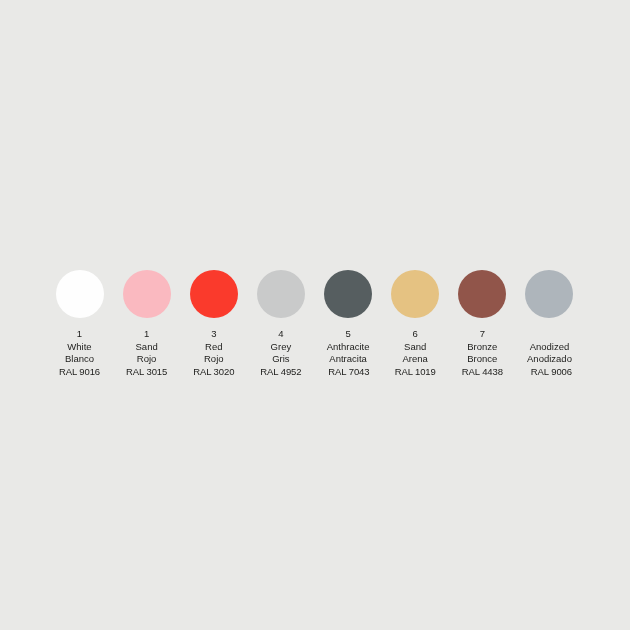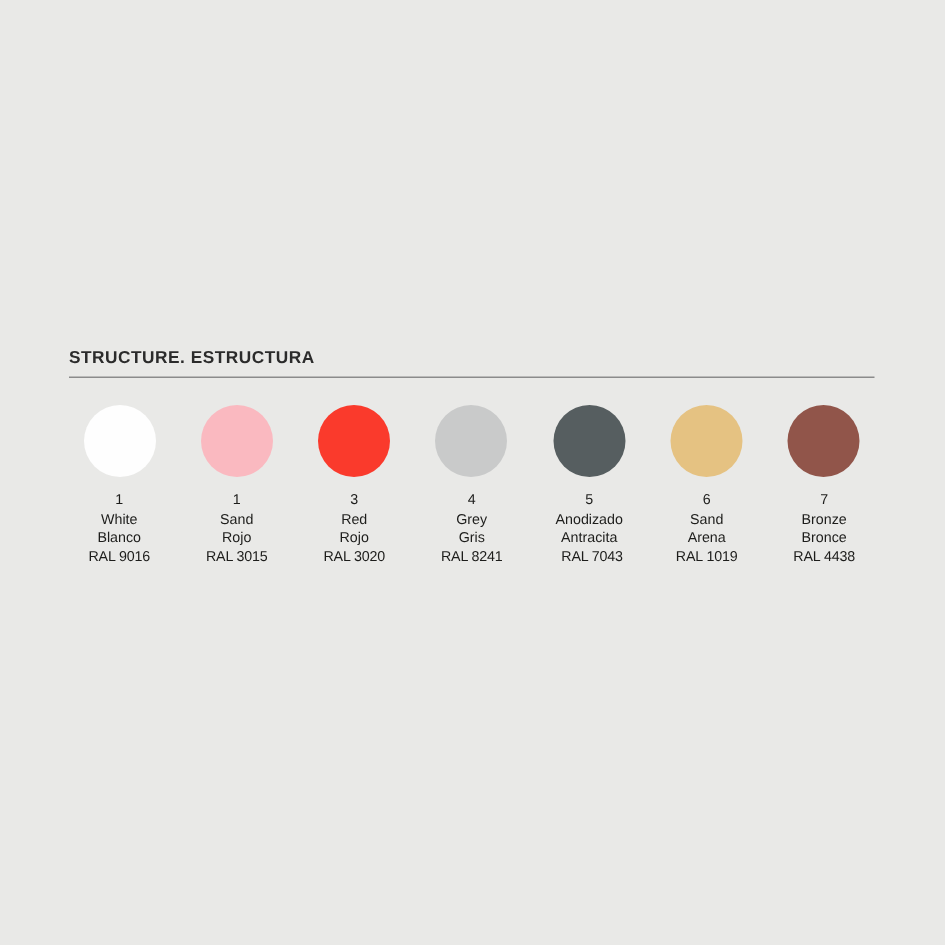--- a/index.html
+++ b/index.html
@@ -105,24 +105,20 @@
   .swatch-ral {
     letter-spacing: -0.1px;
     text-align: right;
   }
 </style>
 </head>
 <body style="background: rgb(233, 233, 231);">
 
 <div class="page">
 
-  <div class="section">
-    <div class="section-title">STRUCTURE. ESTRUCTURA</div>
-    <div class="section-rule" style="background: rgb(139, 139, 139);"></div>
-  </div>
 
   <div class="swatch-strip">
 
     <div class="swatch">
       <div class="swatch-dot" style="background:#fefefe"></div>
       <div class="swatch-caption">
         <span class="swatch-number">1</span>
         <span class="swatch-name-en">White</span>
         <span class="swatch-name-es">Blanco</span>
         <span class="swatch-ral">RAL 9016</span>
@@ -148,29 +144,29 @@
         <span class="swatch-ral">RAL 3020</span>
       </div>
     </div>
 
     <div class="swatch">
       <div class="swatch-dot" style="background:#c9caca"></div>
       <div class="swatch-caption">
         <span class="swatch-number">4</span>
         <span class="swatch-name-en">Grey</span>
         <span class="swatch-name-es">Gris</span>
-        <span class="swatch-ral">RAL 8241</span>
+        <span class="swatch-ral">RAL 4952</span>
       </div>
     </div>
 
     <div class="swatch">
       <div class="swatch-dot" style="background:#565e60"></div>
       <div class="swatch-caption">
         <span class="swatch-number">5</span>
-        <span class="swatch-name-en">Anodizado</span>
+        <span class="swatch-name-en">Anthracite</span>
         <span class="swatch-name-es">Antracita</span>
         <span class="swatch-ral">RAL 7043</span>
       </div>
     </div>
 
     <div class="swatch">
       <div class="swatch-dot" style="background:#e5c282"></div>
       <div class="swatch-caption">
         <span class="swatch-number">6</span>
         <span class="swatch-name-en">Sand</span>
@@ -182,15 +178,24 @@
     <div class="swatch">
       <div class="swatch-dot" style="background:#91554a"></div>
       <div class="swatch-caption">
         <span class="swatch-number">7</span>
         <span class="swatch-name-en">Bronze</span>
         <span class="swatch-name-es">Bronce</span>
         <span class="swatch-ral">RAL 4438</span>
       </div>
     </div>
 
+    <div class="swatch">
+      <div class="swatch-dot" style="background:#aeb5bb"></div>
+      <div class="swatch-caption">
+        <span class="swatch-number"></span>
+        <span class="swatch-name-en">Anodized</span>
+        <span class="swatch-name-es">Anodizado</span>
+        <span class="swatch-ral">RAL 9006</span>
+      </div>
+    </div>
 
   </div>
 </div>
 
 </body></html>

